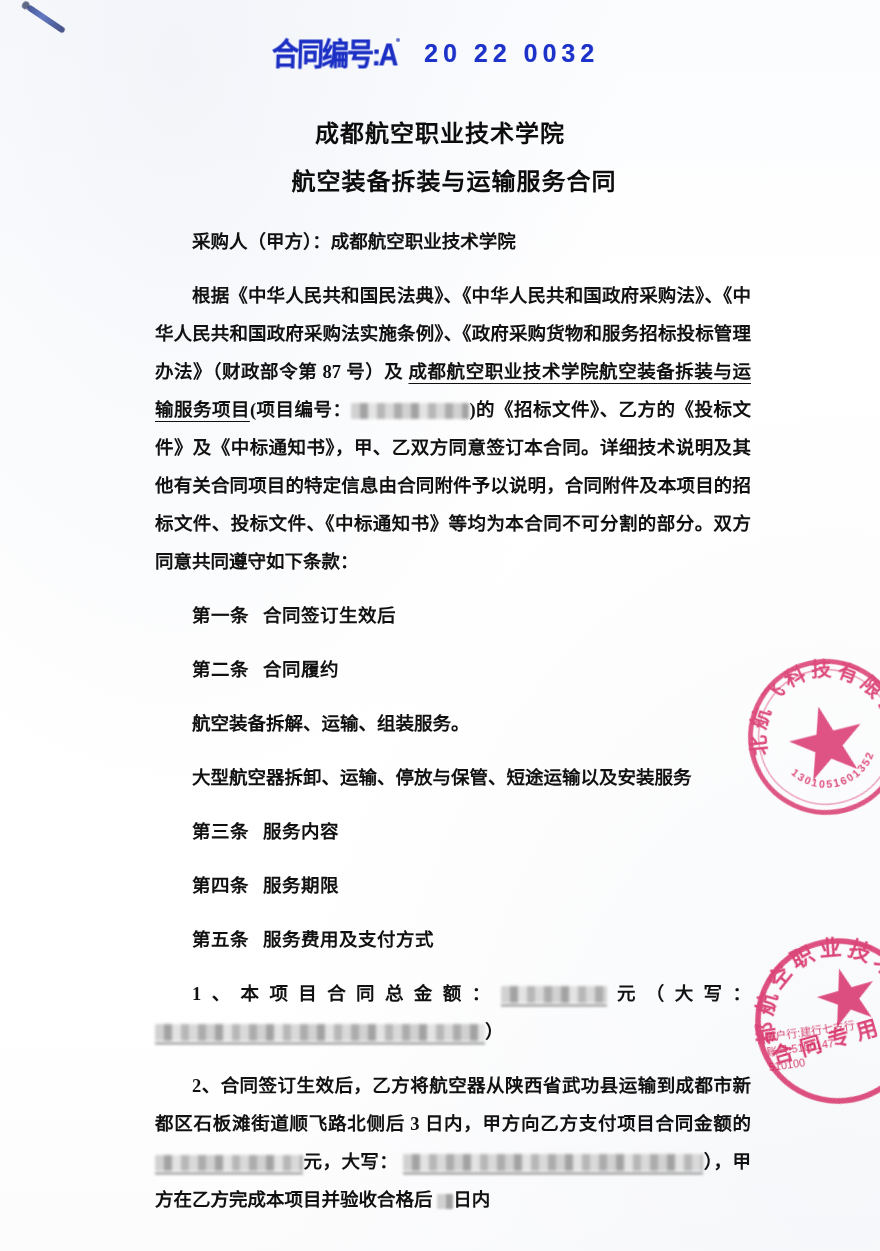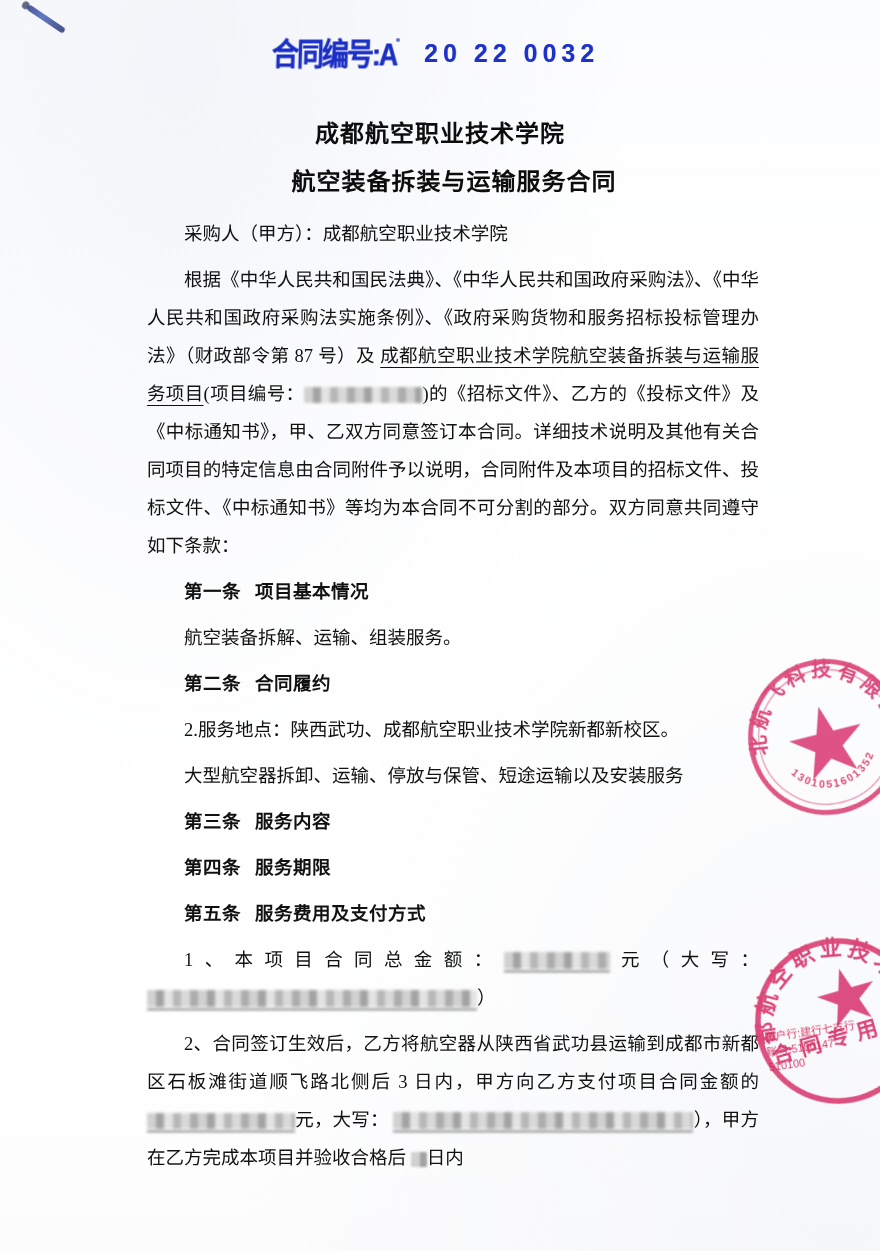--- a/index.html
+++ b/index.html
@@ -116,22 +116,23 @@
     position: absolute;
     left: 139px;
     top: 207px;
     width: 628px;
     font-size: 18.5px;
     line-height: 38px;
     text-align: justify;
     text-justify: inter-ideograph;
   }
   .body p {
-    margin: 8px;
+    margin: 16px;
     padding: 0;
+    font-weight: bold;
   }
   .indent { text-indent: 2em; }
   .heading {
     font-weight: 700;
     letter-spacing: 0.5px;
   }
   .heading .gap { display: inline-block; width: 14px; }
   .underline-proj {
     text-decoration: underline;
     text-underline-offset: 5px;
@@ -229,28 +230,27 @@
   <div class="body">
 
     <p class="indent">采购人（甲方）：成都航空职业技术学院</p>
 
     <p class="indent">
       <span>根据《中华人民共和国民法典》、《中华人民共和国政府采购法》、《中华人民共和国政府采购法实施条例》、《政府采购货物和服务招标投标管理办法》（财政部令第 87 号）及</span>
       <span class="underline-proj">成都航空职业技术学院航空装备拆装与运输服务项目</span><span>(项目编号：</span><span class="redact" style="width:118px;height:16px;"></span><span>)的《招标文件》、乙方的《投标文件》及《中标通知书》，甲、乙双方同意签订本合同。详细技术说明及其他有关合同项目的特定信息由合同附件予以说明，合同附件及本项目的招标文件、投标文件、《中标通知书》等均为本合同不可分割的部分。双方同意共同遵守如下条款：</span>
     </p>
 
     <p class="indent heading">
-      <span>第一条</span><span class="gap"></span><span>项目基本情况</span>
-    </p>
+      <span>第一条</span><span class="gap"></span><span>合同签订生效后</span>
+    </p>
+    <p class="indent heading">
+      <span>第二条</span><span class="gap"></span><span>合同履约</span>
+    </p>
+
     <p class="indent">航空装备拆解、运输、组装服务。</p>
-
-    <p class="indent heading">
-      <span>第二条</span><span class="gap"></span><span>合同履约</span>
-    </p>
-    <p class="indent">2.服务地点：陕西武功、成都航空职业技术学院新都新校区。</p>
 
     <p class="indent">大型航空器拆卸、运输、停放与保管、短途运输以及安装服务</p>
     <p class="indent heading">
       <span>第三条</span><span class="gap"></span><span>服务内容</span>
     </p>
 
     <p class="indent heading">
       <span>第四条</span><span class="gap"></span><span>服务期限</span>
     </p>
 

